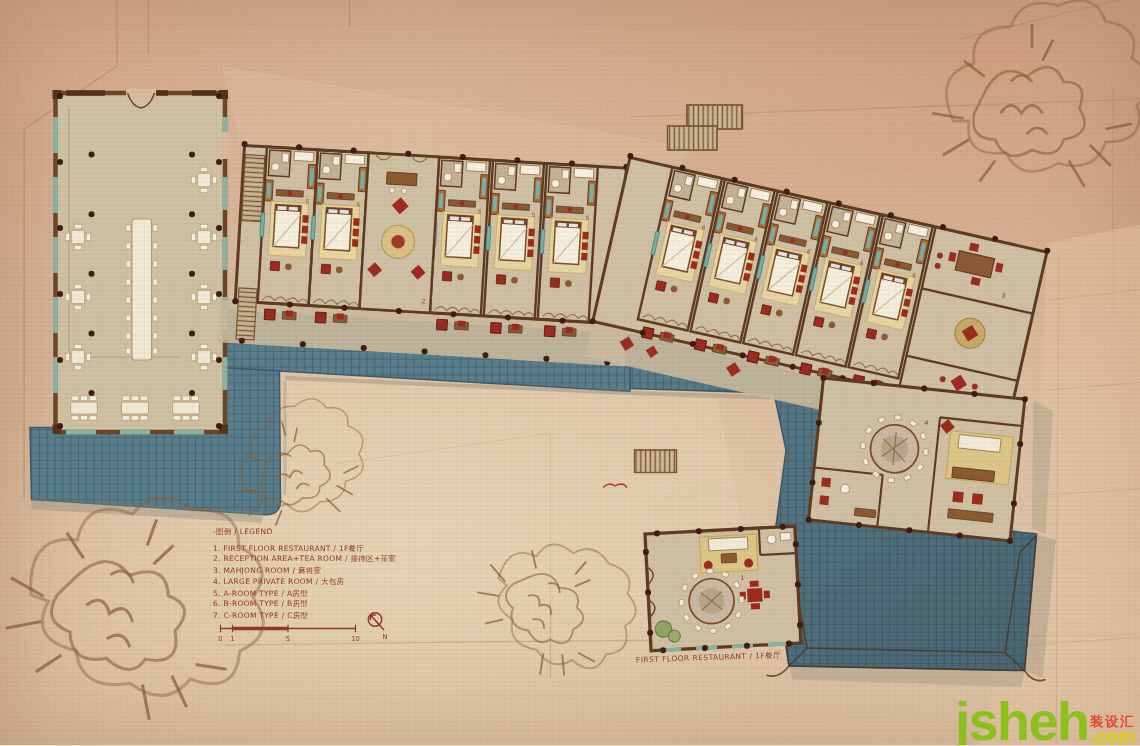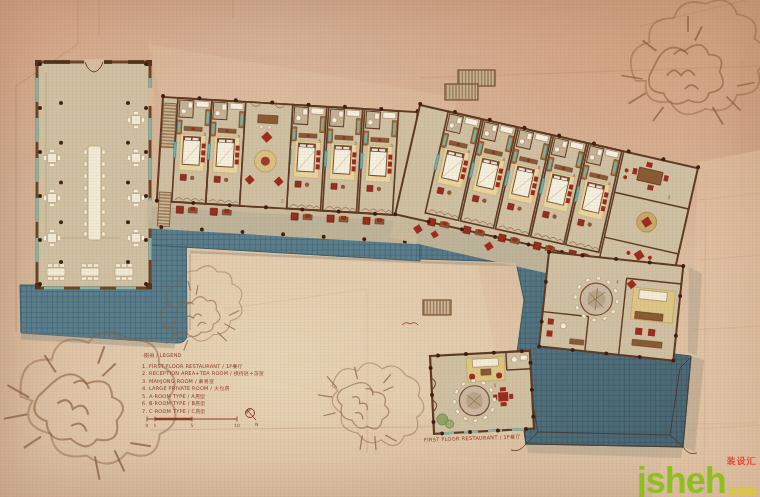--- a/index.html
+++ b/index.html
@@ -15,21 +15,21 @@
   .texture{position:absolute;inset:0;z-index:5;pointer-events:none;opacity:.8;
     background:
      repeating-linear-gradient(0deg, rgba(125,75,45,.045) 0 1px, rgba(0,0,0,0) 1px 3px),
      repeating-linear-gradient(90deg, rgba(125,75,45,.03) 0 1px, rgba(0,0,0,0) 1px 4px);}
   .overlay{position:absolute;z-index:10;color:#8c3a26;}
   .legend{left:142px;top:352px;font-size:5px;line-height:1.5;letter-spacing:.2px;font-family:"DejaVu Sans",sans-serif;}
   .legend .hdr{margin-bottom:3px;}
   .rest-label{left:424px;top:435px;font-size:5px;letter-spacing:.3px;transform:rotate(-2deg);font-family:"DejaVu Sans",sans-serif;white-space:nowrap;}
   .watermark{right:3px;bottom:0px;display:flex;align-items:flex-end;line-height:.9;}
   .wm-brand{font-size:36px;font-weight:bold;color:#8cc11d;letter-spacing:-1px;}
-  .wm-col{display:flex;flex-direction:column;align-items:flex-start;margin-left:1px;gap:20px;}
+  .wm-col{display:flex;flex-direction:column;align-items:flex-start;margin-left:1px;}
   .wm-cn{font-size:9px;font-weight:bold;color:#e8452e;letter-spacing:1px;}
   .wm-tld{font-size:13px;font-weight:bold;color:#ddd104;}
 </style>
 </head>
 <body>
 
 <div class="canvas">
 
 <svg width="760" height="497" viewBox="0 0 760 497">
   <defs>

